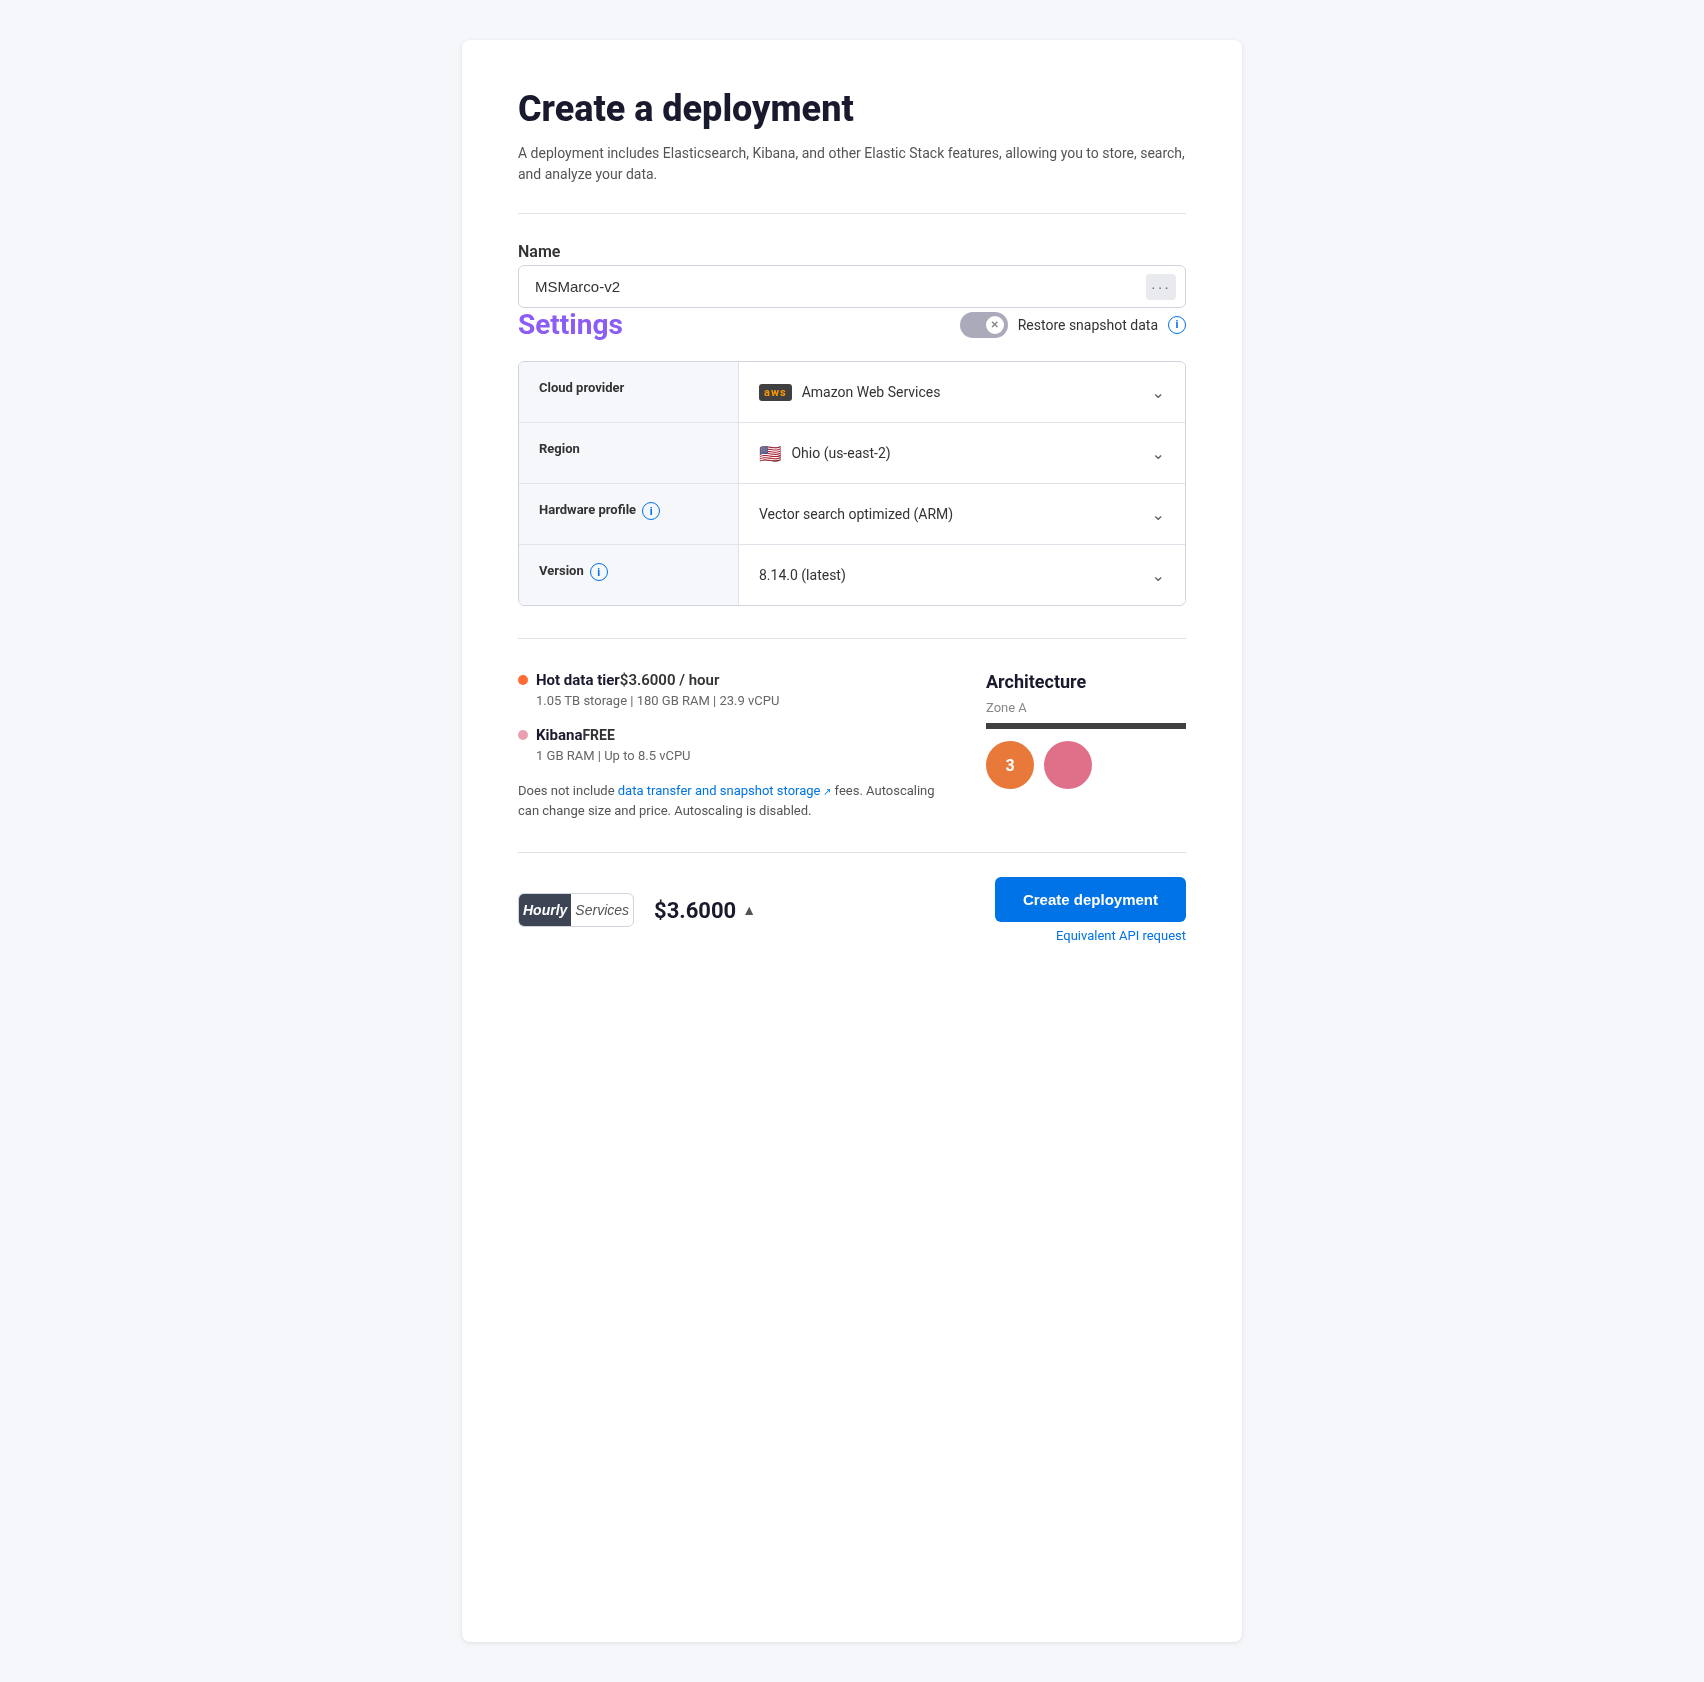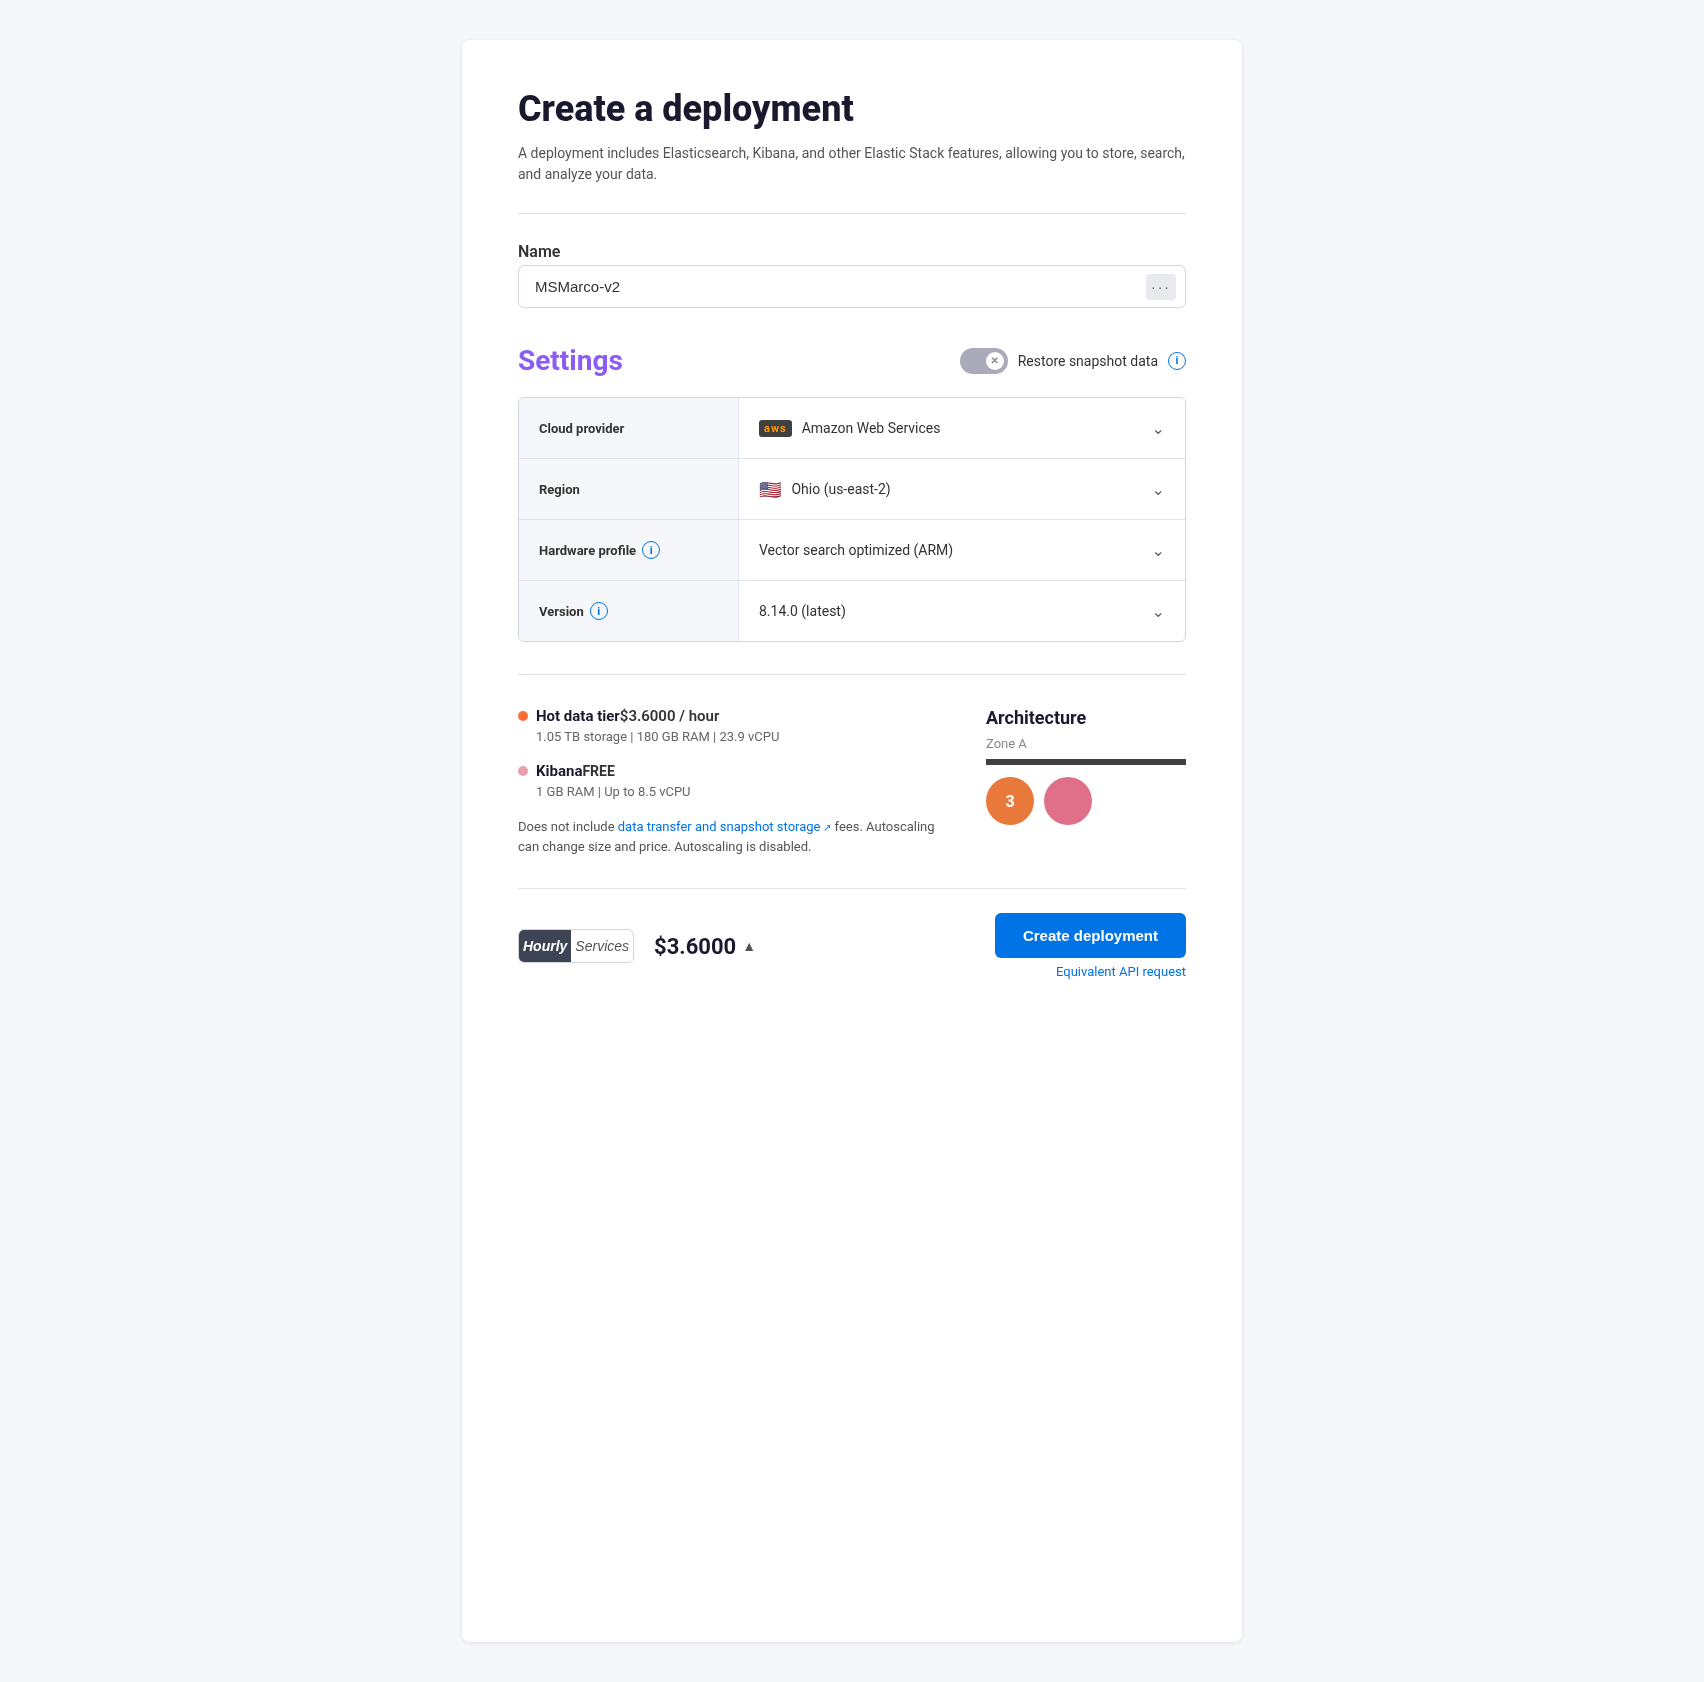--- a/index.html
+++ b/index.html
@@ -38,21 +38,20 @@
       margin-bottom: 28px;
     }
     .field-label {
       font-size: 16px;
       font-weight: 600;
       color: #333;
       margin-bottom: 4px;
     }
     .name-input-wrapper {
       position: relative;
-      margin-bottom: 36px;
     }
     .name-input {
       width: 100%;
       border: 1px solid #d0d5dd;
       border-radius: 6px;
       padding: 12px 48px 12px 16px;
       font-size: 15px;
       color: #333;
       outline: none;
       background: #fff;
@@ -150,21 +149,21 @@
     }
     .settings-row-label {
       background: #f5f7fa;
       width: 220px;
       min-width: 220px;
       padding: 18px 20px;
       font-size: 13px;
       font-weight: 700;
       color: #333;
       display: flex;
-      align-items: center;
+      align-items: flex-start;
       gap: 6px;
       border-right: 1px solid #e0e4ea;
       min-height: 60px;
     }
     .settings-row-value {
       flex: 1;
       padding: 18px 20px;
       font-size: 14px;
       color: #333;
       display: flex;

